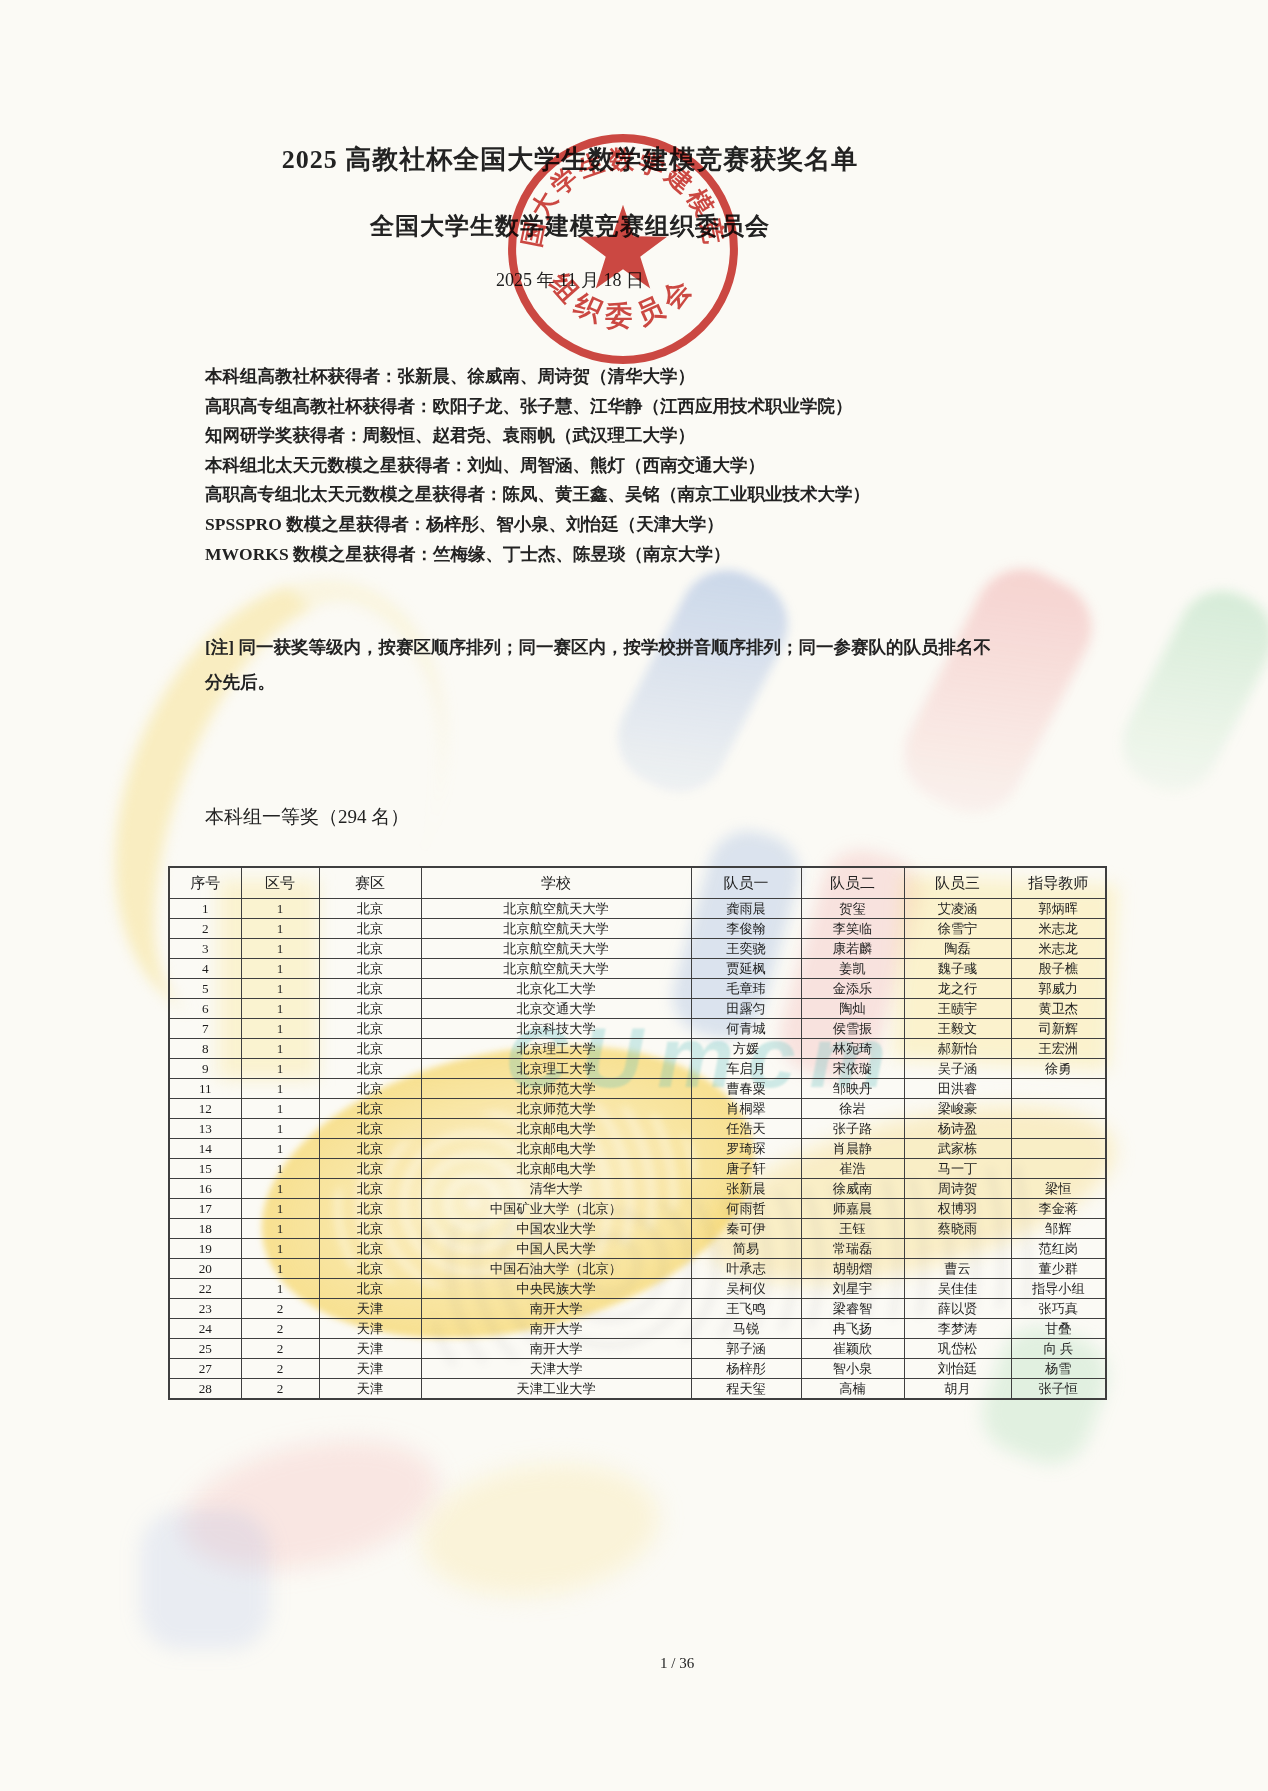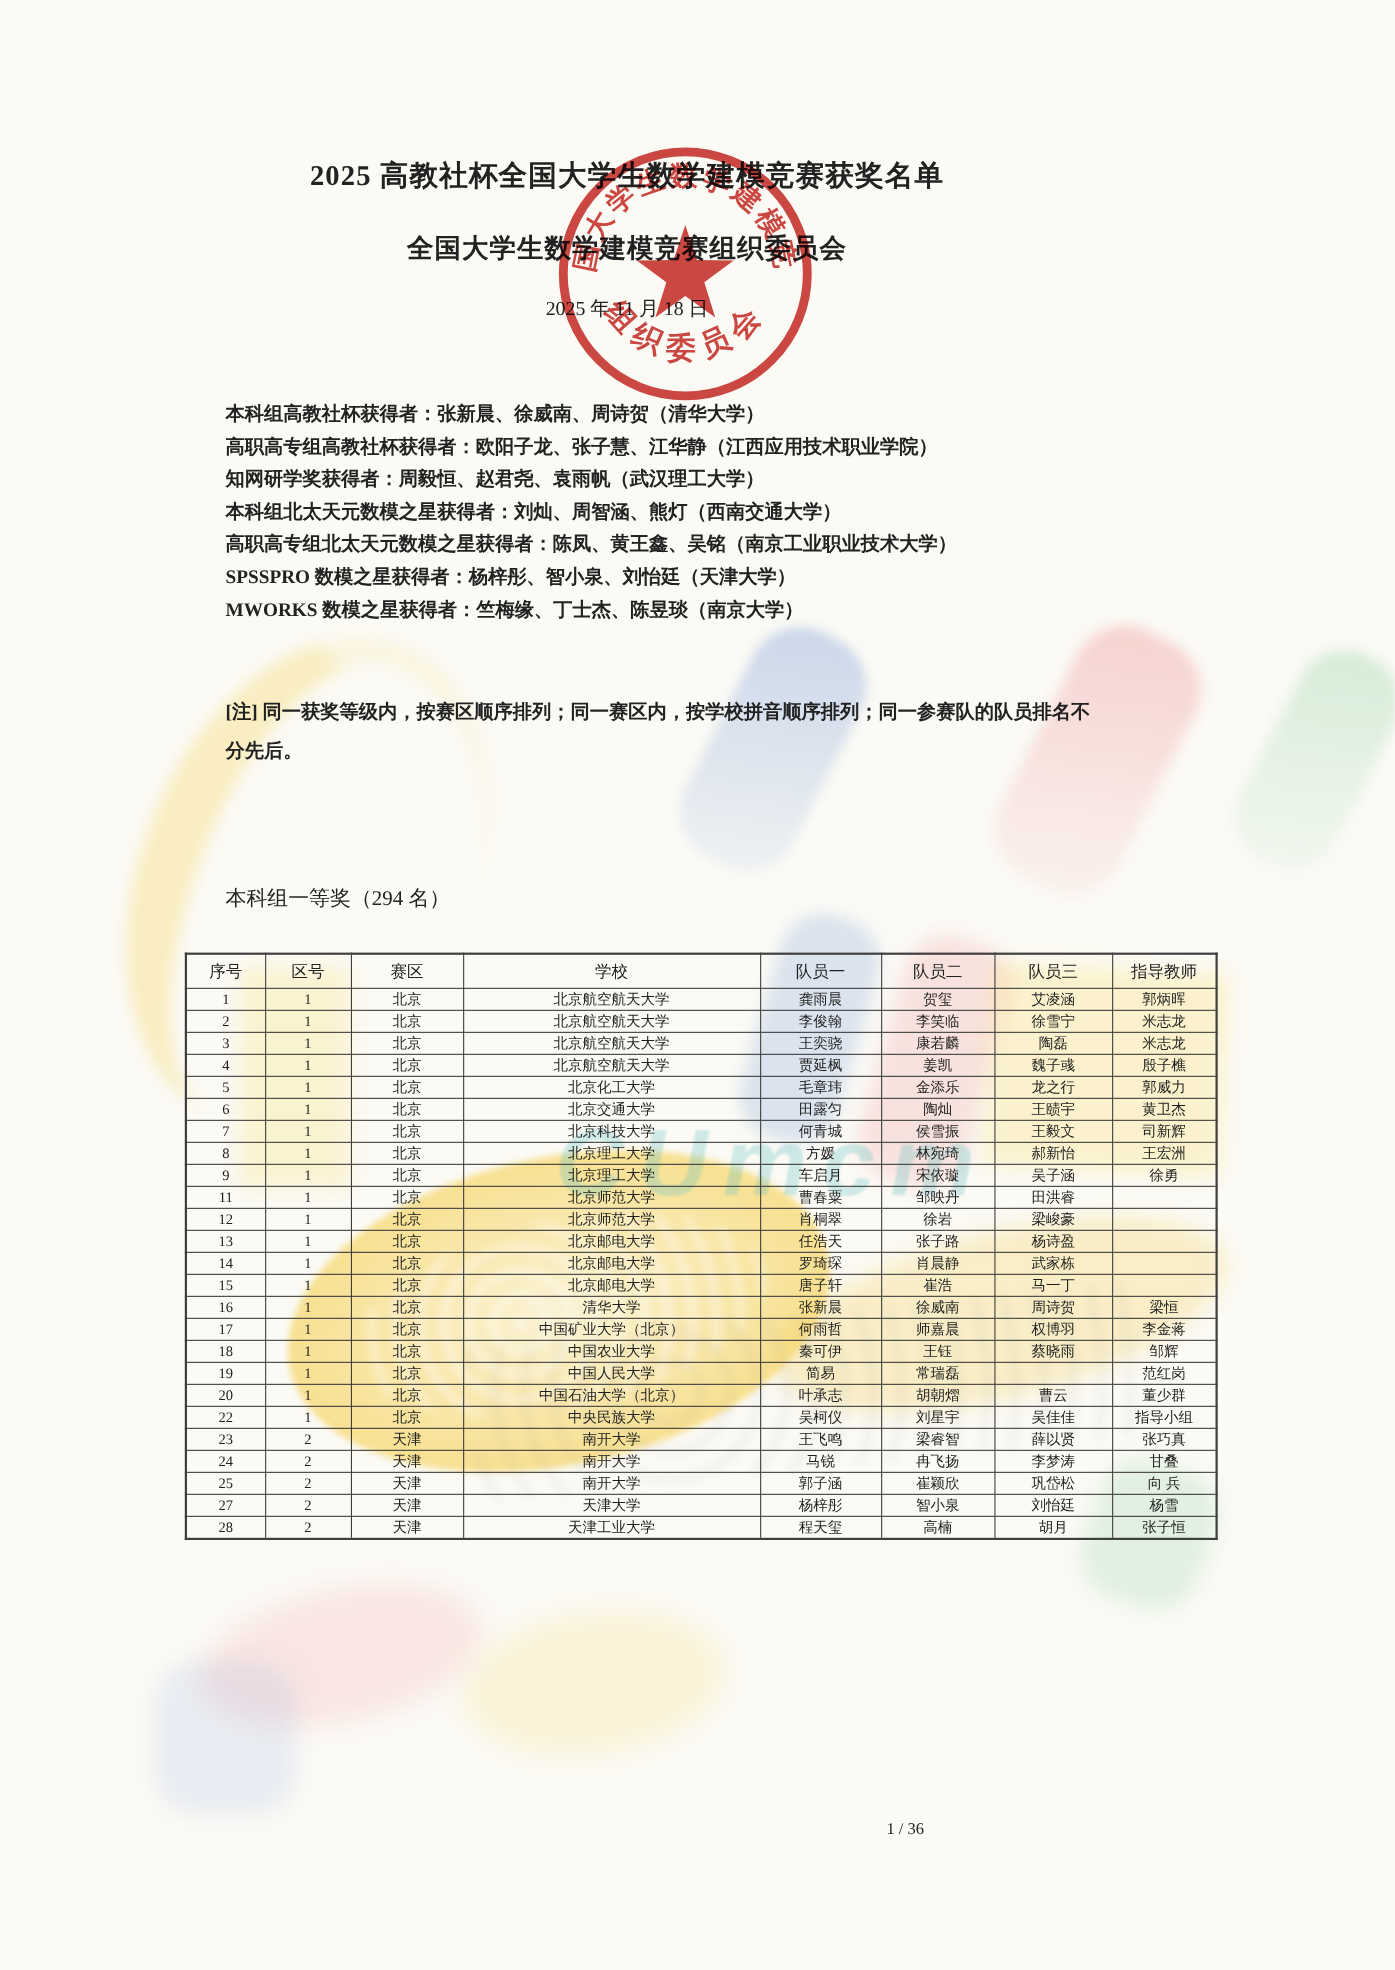--- a/index.html
+++ b/index.html
@@ -62,21 +62,21 @@
   .dateline{position:absolute;left:0;top:268px;width:1140px;text-align:center;
     font-size:18px;z-index:2;}
   .seal{position:absolute;left:502px;top:126px;width:242px;height:242px;z-index:5;
     mix-blend-mode:multiply;opacity:.88;}
   .awards{position:absolute;left:205px;top:362px;z-index:2;
     font-size:17.5px;font-weight:600;line-height:29.6px;white-space:nowrap;}
   .note{position:absolute;left:205px;top:630px;width:792px;z-index:2;
     font-size:17.5px;font-weight:600;line-height:35px;}
   .section-title{position:absolute;left:205px;top:804px;z-index:2;
     font-size:19px;font-weight:normal;}
-  .footer{position:absolute;left:660px;top:1655px;width:180px;text-align:right;
+  .footer{position:absolute;left:660px;top:1655px;width:180px;text-align:left;
     font-size:15px;z-index:2;}
 
   
   .tablewrap{position:absolute;left:168px;top:866px;z-index:3;}
   table{border-collapse:collapse;table-layout:fixed;width:937px;background:transparent;}
   th,td{border:1px solid #3f3f3f;text-align:center;vertical-align:middle;
     padding:0;overflow:hidden;white-space:nowrap;}
   th{height:30px;font-size:15px;font-weight:normal;}
   td{height:19px;font-size:13.2px;font-weight:500;color:#1e1e1e;}
   table{border:2px solid #3f3f3f;}

